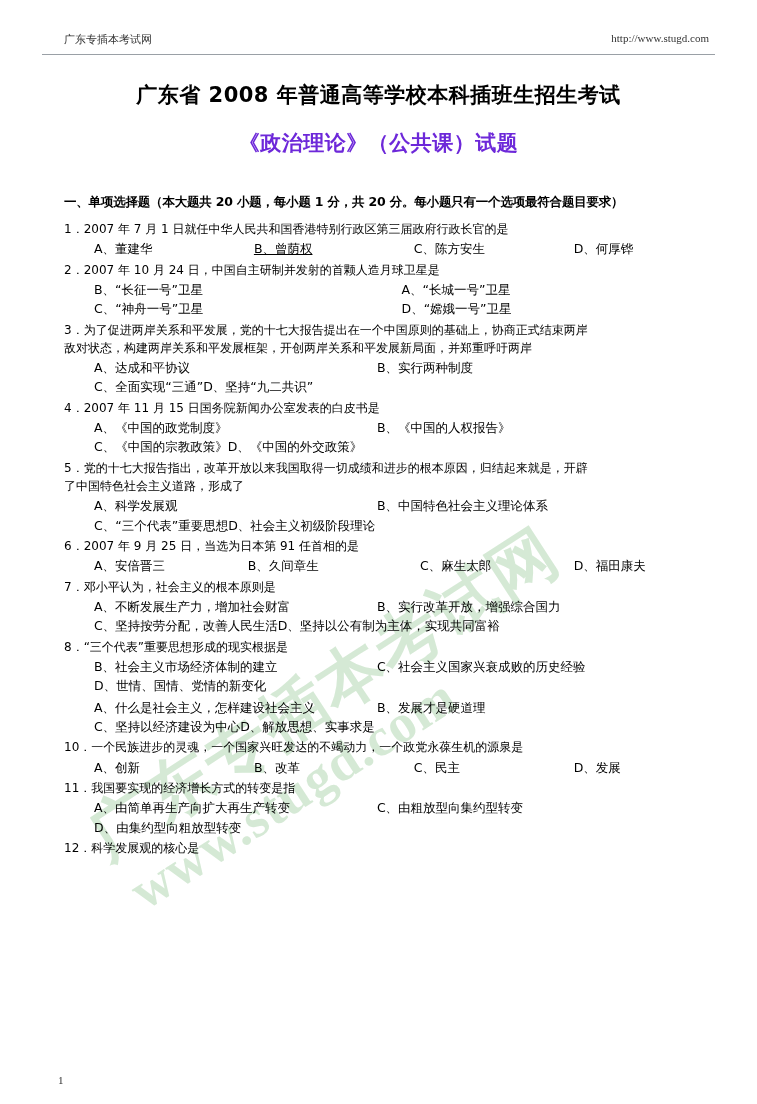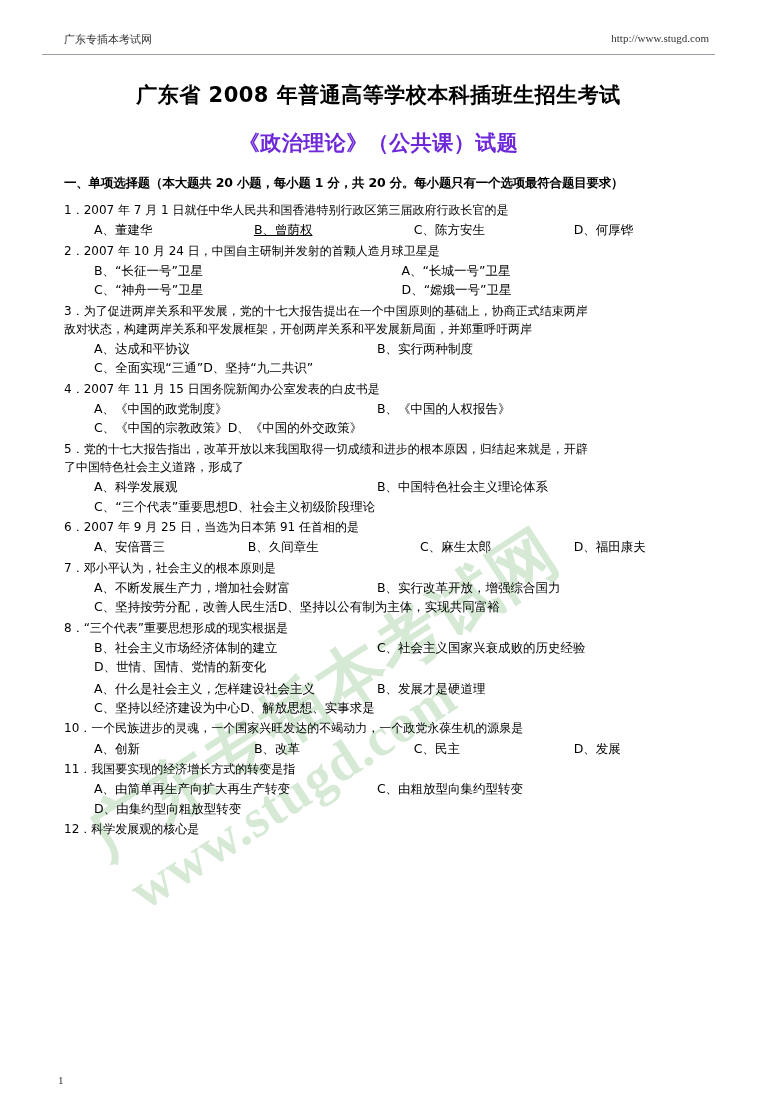--- a/index.html
+++ b/index.html
@@ -64,21 +64,21 @@
     margin-top: 20px;
     font-size: 21px;
     font-weight: bold;
     font-family: "DejaVu Sans", sans-serif;
     letter-spacing: 0.5px;
     color: #6d28d9;
   }
 
   
   .body {
-    margin-top: 18px;
+    margin-top: 37px;
     padding-left: 22px;
     padding-right: 6px;
     position: relative;
     z-index: 2;
   }
   .section-head {
     font-size: 12.5px;
     font-weight: bold;
     font-family: "DejaVu Sans", sans-serif;
     color: #000;

